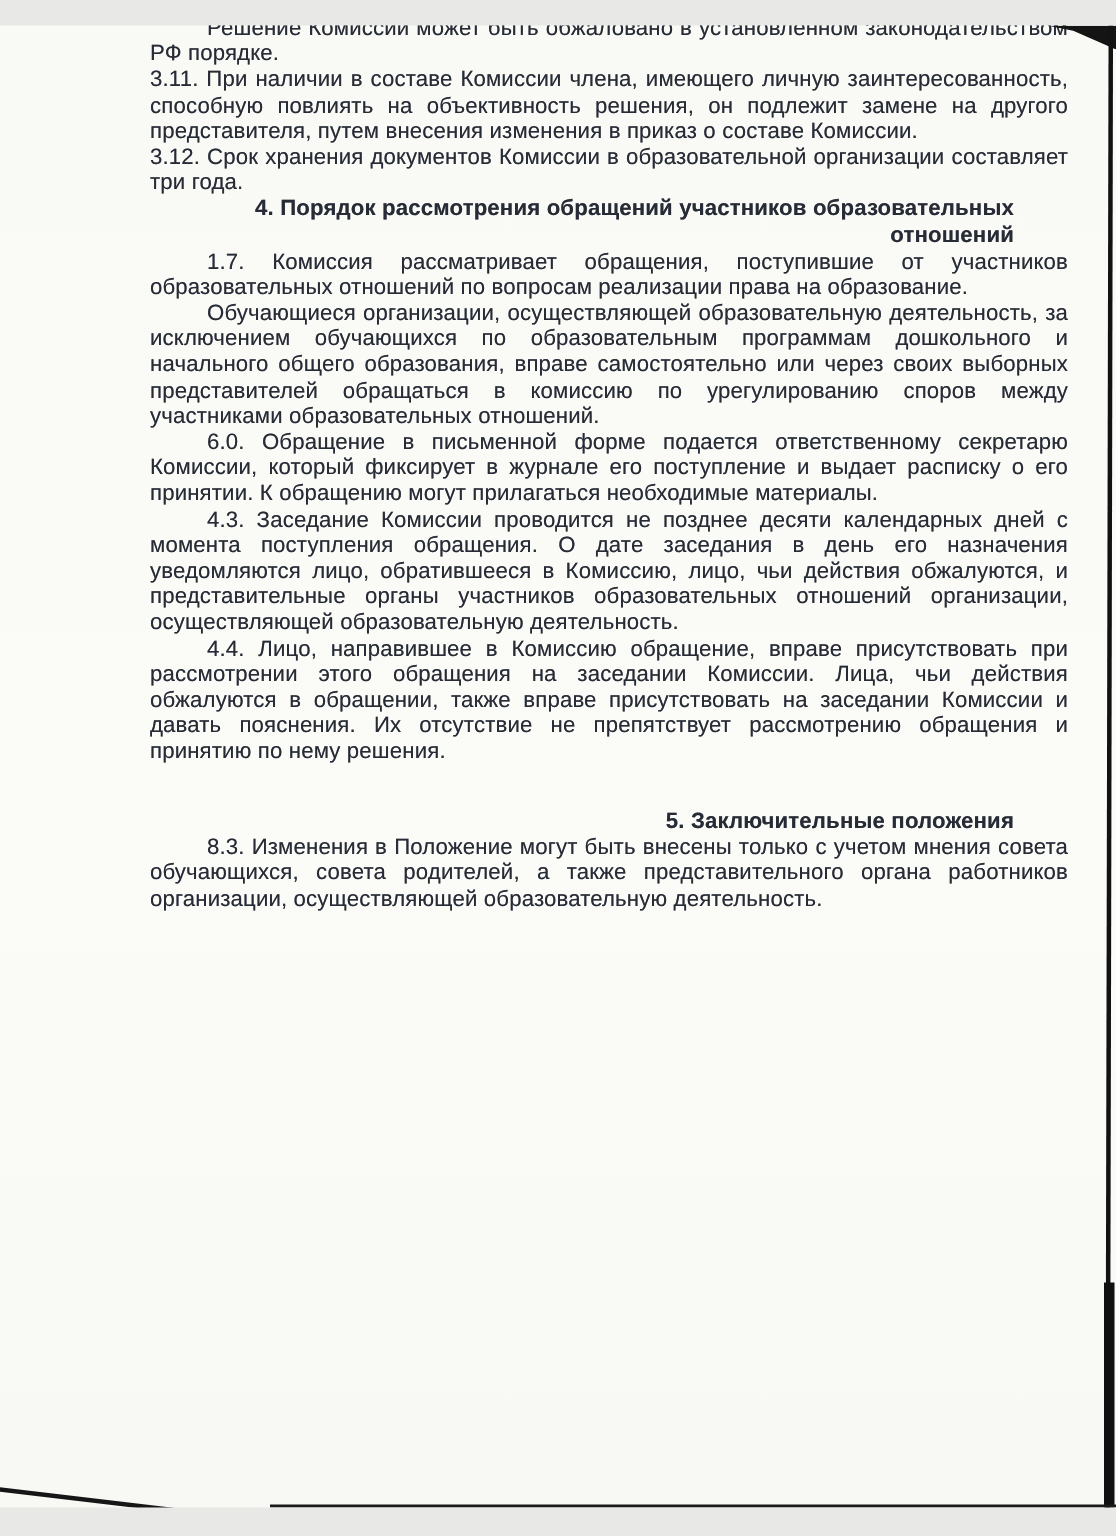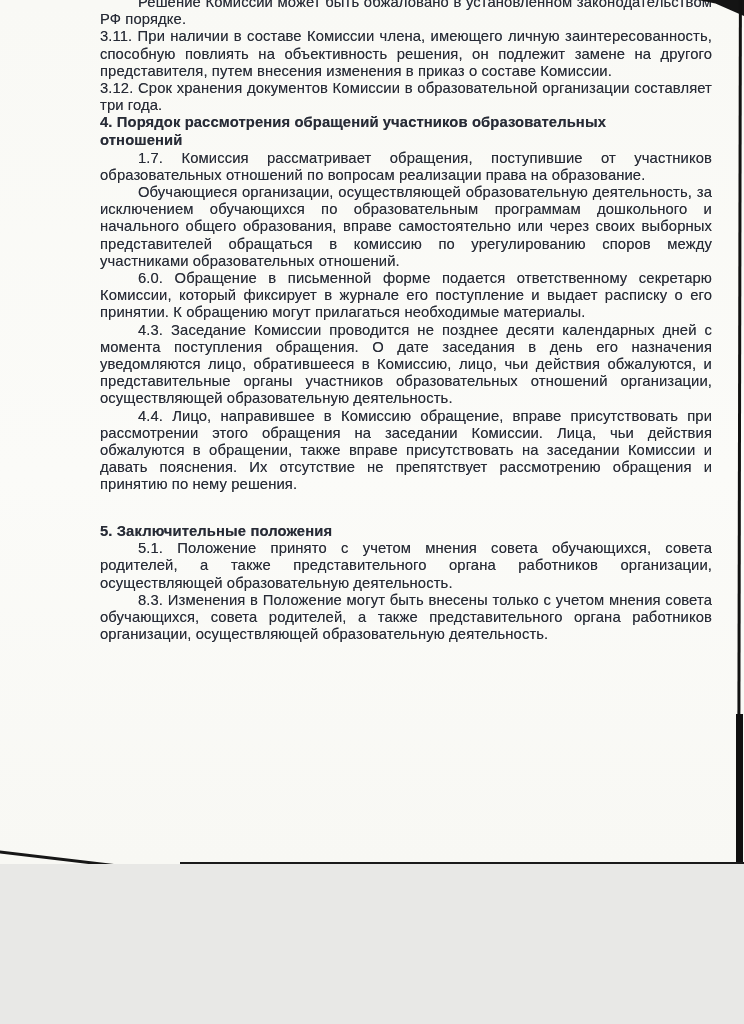--- a/index.html
+++ b/index.html
@@ -3,22 +3,22 @@
 <meta charset="utf-8">
 <style>
   html, body {
     margin: 0;
     padding: 0;
     background: #e8e8e6;
   }
   .page {
     position: relative;
     width: 744px;
-    height: 864px;
-    margin: 0 auto;
+    height: 988px;
+    margin: 17px auto;
     background: linear-gradient(180deg, #f9f9f5 0%, #fbfbf8 55%, #f8f8f4 100%);
     overflow: hidden;
     font-family: "Liberation Sans", "DejaVu Sans", sans-serif;
     color: #272b36;
   }
   .content {
     position: absolute;
     left: 100px;
     top: -6px;
     width: 612px;
@@ -29,21 +29,21 @@
     text-shadow: 0 0 0.4px rgba(39, 43, 54, 0.55);
   }
   .content p {
     margin: 0;
   }
   .content p.indent {
     text-indent: 38px;
   }
   .doc-heading {
     font-weight: bold;
-    text-align: left;
+    text-align: right;
     margin: 12px auto 3px auto;
     max-width: 576px;
     line-height: 17.6px;
   }
   .doc-heading.section-5 {
     margin-top: 29px;
   }
   
   .scan-mark-top-right {
     position: absolute;
@@ -103,21 +103,20 @@
     <p class="doc-heading">4. Порядок рассмотрения обращений участников образовательных отношений</p>
 
     <p class="indent">1.7. Комиссия рассматривает обращения, поступившие от участников образовательных отношений по вопросам реализации права на образование.</p>
     <p class="indent">Обучающиеся организации, осуществляющей образовательную деятельность, за исключением обучающихся по образовательным программам дошкольного и начального общего образования, вправе самостоятельно или через своих выборных представителей обращаться в комиссию по урегулированию споров между участниками образовательных отношений.</p>
     <p class="indent">6.0. Обращение в письменной форме подается ответственному секретарю Комиссии, который фиксирует в журнале его поступление и выдает расписку о его принятии. К обращению могут прилагаться необходимые материалы.</p>
     <p class="indent">4.3. Заседание Комиссии проводится не позднее десяти календарных дней с момента поступления обращения. О дате заседания в день его назначения уведомляются лицо, обратившееся в Комиссию, лицо, чьи действия обжалуются, и представительные органы участников образовательных отношений организации, осуществляющей образовательную деятельность.</p>
     <p class="indent">4.4. Лицо, направившее в Комиссию обращение, вправе присутствовать при рассмотрении этого обращения на заседании Комиссии. Лица, чьи действия обжалуются в обращении, также вправе присутствовать на заседании Комиссии и давать пояснения. Их отсутствие не препятствует рассмотрению обращения и принятию по нему решения.</p>
 
     <p class="doc-heading section-5">5. Заключительные положения</p>
 
-    <p class="indent">5.1. Положение принято с учетом мнения совета обучающихся, совета родителей, а также представительного органа работников организации, осуществляющей образовательную деятельность.</p>
     <p class="indent">8.3. Изменения в Положение могут быть внесены только с учетом мнения совета обучающихся, совета родителей, а также представительного органа работников организации, осуществляющей образовательную деятельность.</p>
   </article>
 
   <div class="scan-mark-top-right"></div>
   <div class="scan-edge-right"></div>
   <div class="scan-edge-right-lower"></div>
   <div class="scan-line-bottom-left"></div>
   <div class="scan-line-bottom"></div>
 
 </div>

